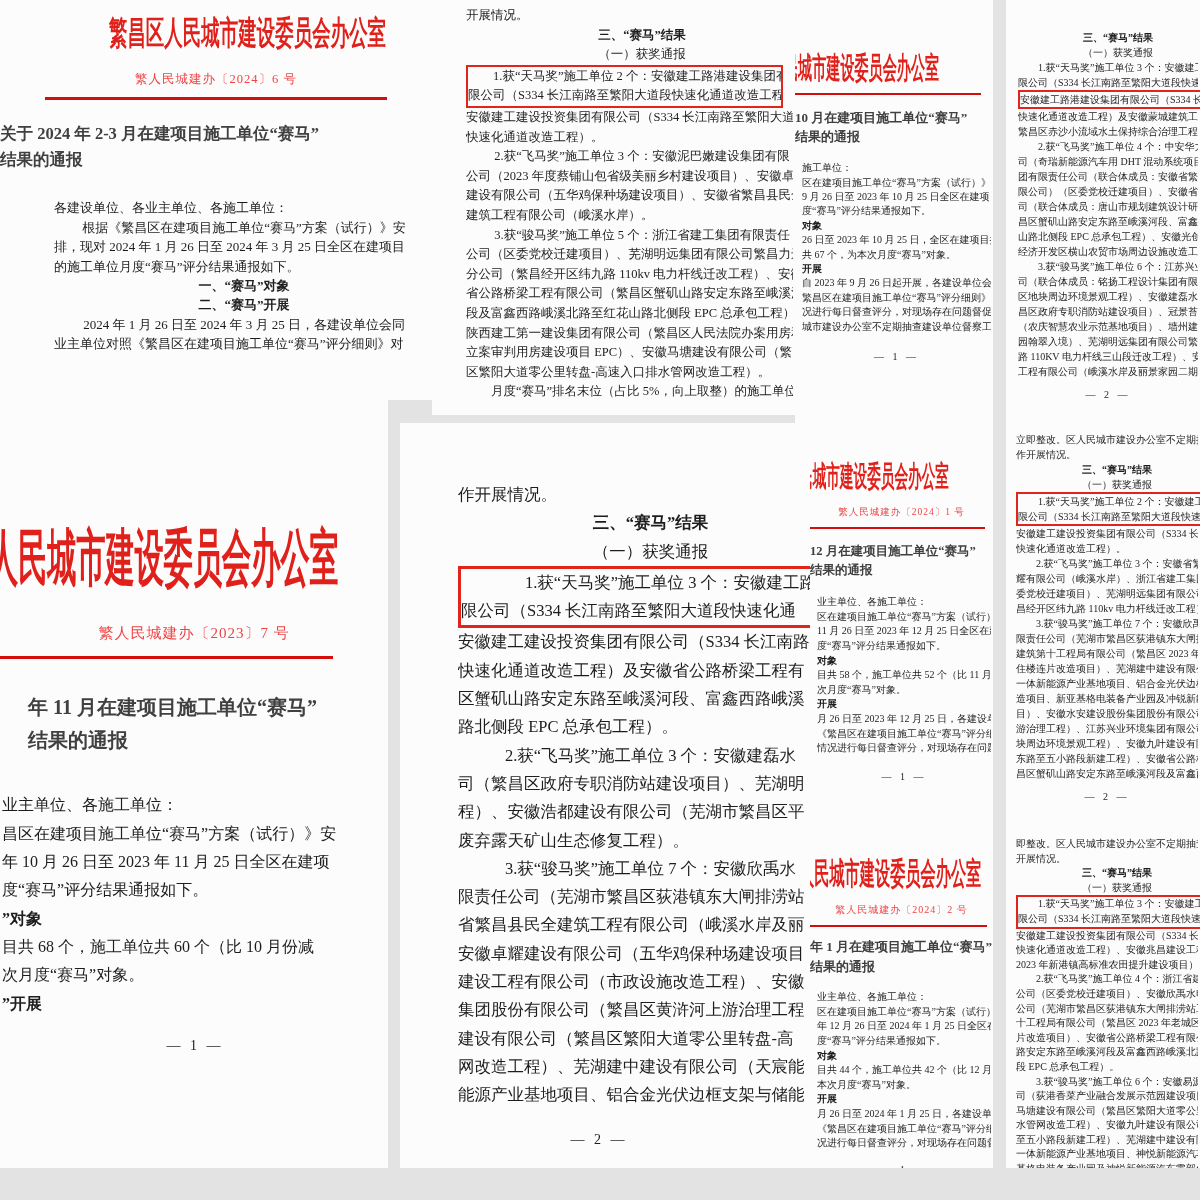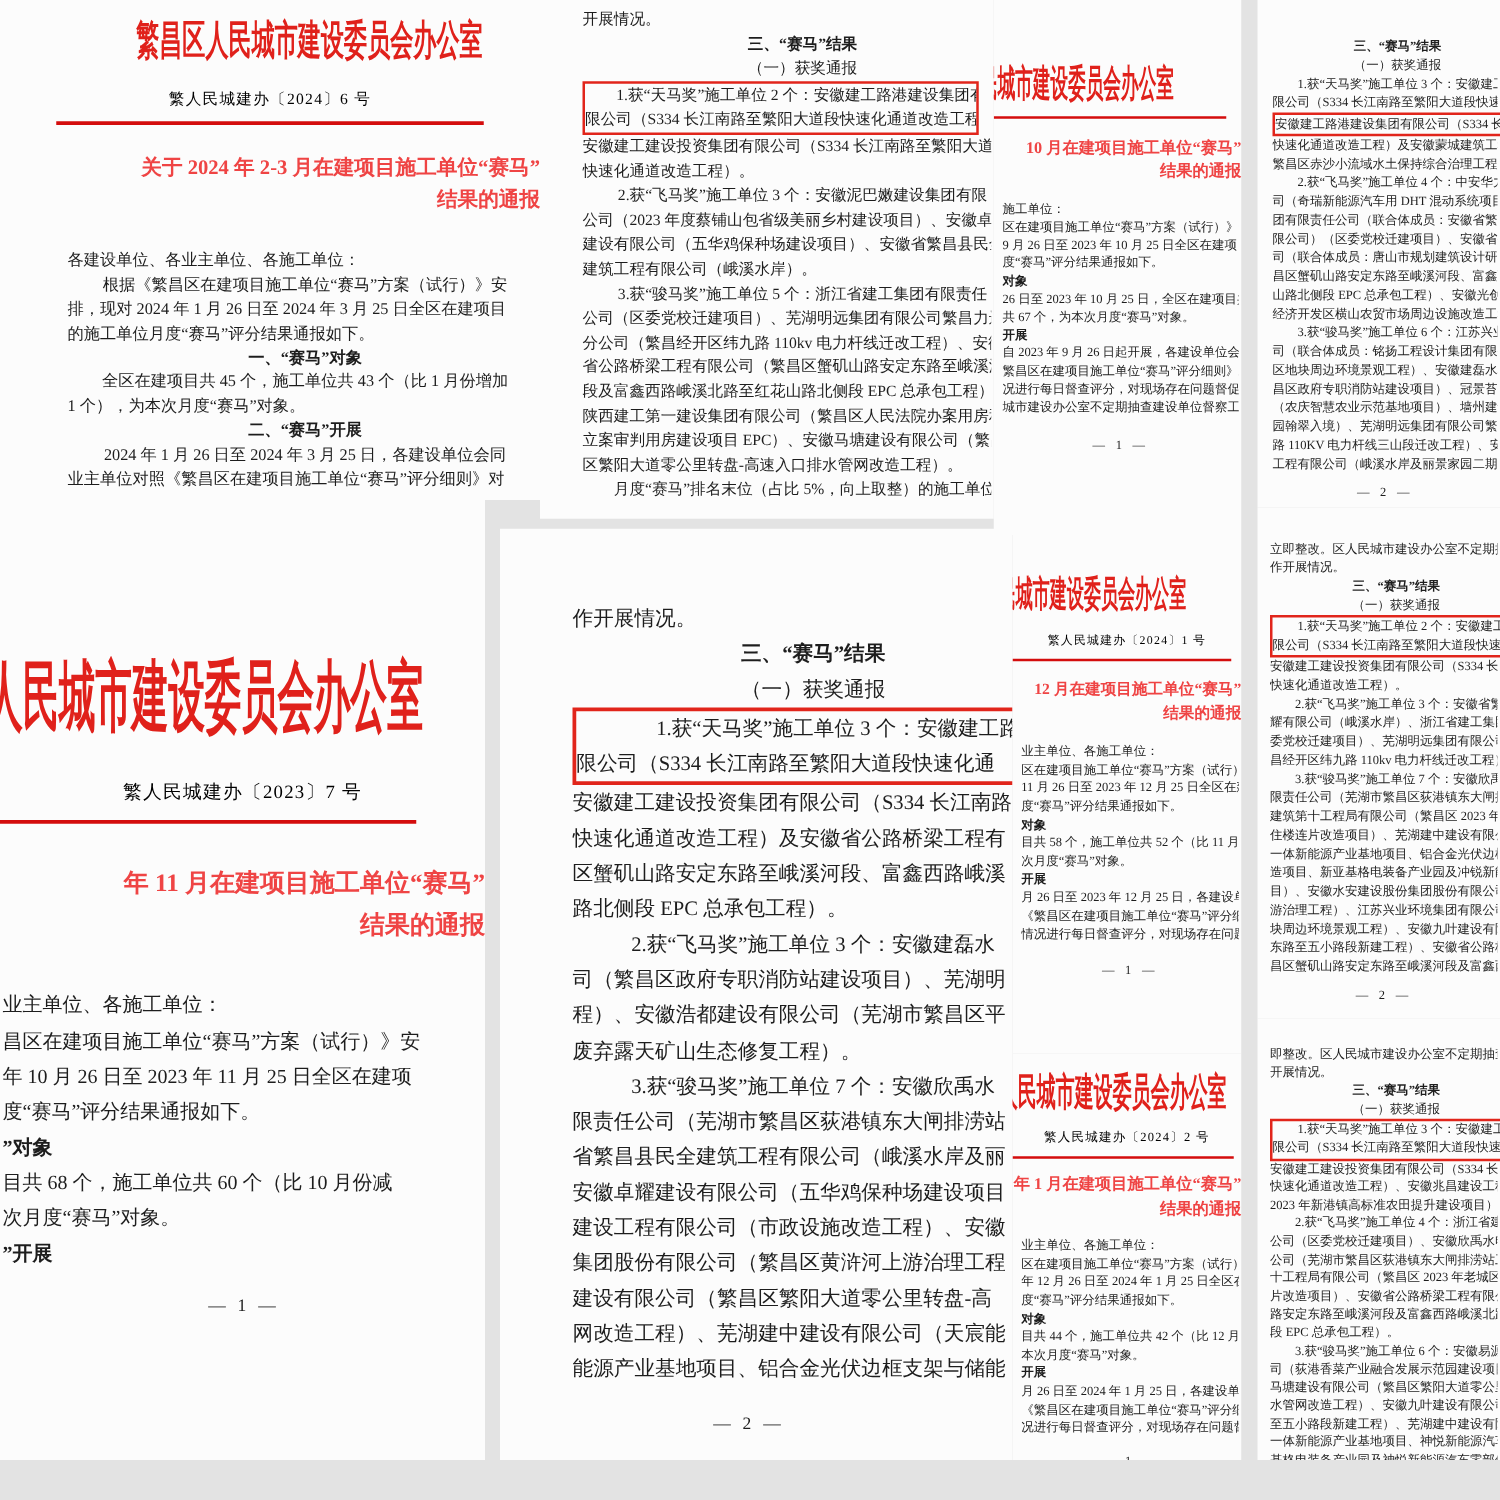--- a/index.html
+++ b/index.html
@@ -7,23 +7,23 @@
   .canvas{position:relative;width:1200px;height:1168px;overflow:hidden;background:#e3e3e3;}
   .panel{position:absolute;background:#fcfcfc;overflow:hidden;box-sizing:border-box;}
 
   
   .red-header{color:#e0211b;font-weight:bold;white-space:nowrap;text-align:center;line-height:1.04;
               font-family:"Liberation Serif","DejaVu Serif",serif;}
   .red-header .scale{display:inline-block;transform:scaleX(0.56);transform-origin:center;}
   .red-header.cut{text-align:left;}
   .red-header.cut .scale{transform-origin:left;margin-left:-11px;transform:scaleX(0.47);}
 
-  .doc-number{text-align:center;letter-spacing:1px;color:#000000;}
+  .doc-number{text-align:center;letter-spacing:1px;color:#ef4444;}
   .red-rule{height:3px;background:#d40d0d;}
-  .doc-title{text-align:right;font-weight:bold;color:#ef4444;}
+  .doc-title{text-align:left;font-weight:bold;color:#404040;}
 
   .body .line{white-space:nowrap;overflow:hidden;}
   .block.bold .line{font-weight:bold;}
   .line.indent{text-indent:2em;text-align:center;}
   .block.redbox{border:2px solid #e1251b;}
   .block.pagenum{text-align:center;letter-spacing:3px;}
 
   
   #panel-a{left:0;top:0;width:432px;height:400px;}
   #panel-b{left:432px;top:0;width:363px;height:415px;}
@@ -56,21 +56,21 @@
 
   
   #panel-d .body{padding:30px 2px 0 12px;font-size:10px;line-height:15px;}
   #panel-d .redbox{margin-right:-4px;}
   #panel-d .pagenum{margin-top:8px;}
 
   
   #panel-e .red-header{font-size:62px;margin-top:126px;}
   #panel-e .doc-number{font-size:15px;margin-top:34px;}
   #panel-e .red-rule{margin:13px 55px 0 0;}
-  #panel-e .doc-title{font-size:20px;line-height:33px;margin-top:32px;}
+  #panel-e .doc-title{font-size:20px;line-height:33px;margin-top:32px;margin-left:28px;}
   #panel-e .body{margin-top:34px;padding:0 0 0 2px;font-size:16px;line-height:28.3px;}
   #panel-e .pagenum{margin-top:14px;font-size:14px;}
 
   
   #panel-f .body{padding:58px 0 0 58px;font-size:16.5px;line-height:28.3px;}
   #panel-f .redbox{margin-right:-40px;border-width:3px;}
   #panel-f .pagenum{margin-top:16px;font-size:14px;padding-right:70px;}
 
   
   #panel-g .red-header{font-size:29px;margin-top:33px;}
@@ -113,24 +113,20 @@
           <div class="line">各建设单位、各业主单位、各施工单位：</div>
         </div>
         <div class="block">
           <div class="line indent">根据《繁昌区在建项目施工单位“赛马”方案（试行）》安</div>
           <div class="line">排，现对 2024 年 1 月 26 日至 2024 年 3 月 25 日全区在建项目</div>
           <div class="line">的施工单位月度“赛马”评分结果通报如下。</div>
         </div>
         <div class="block bold">
           <div class="line indent">一、“赛马”对象</div>
         </div>
-        <div class="block">
-          <div class="line indent">全区在建项目共 45 个，施工单位共 43 个（比 1 月份增加</div>
-          <div class="line">1 个），为本次月度“赛马”对象。</div>
-        </div>
         <div class="block bold">
           <div class="line indent">二、“赛马”开展</div>
         </div>
         <div class="block">
           <div class="line indent">2024 年 1 月 26 日至 2024 年 3 月 25 日，各建设单位会同</div>
           <div class="line">业主单位对照《繁昌区在建项目施工单位“赛马”评分细则》对</div>
         </div>
       </div>
   </section>
 

